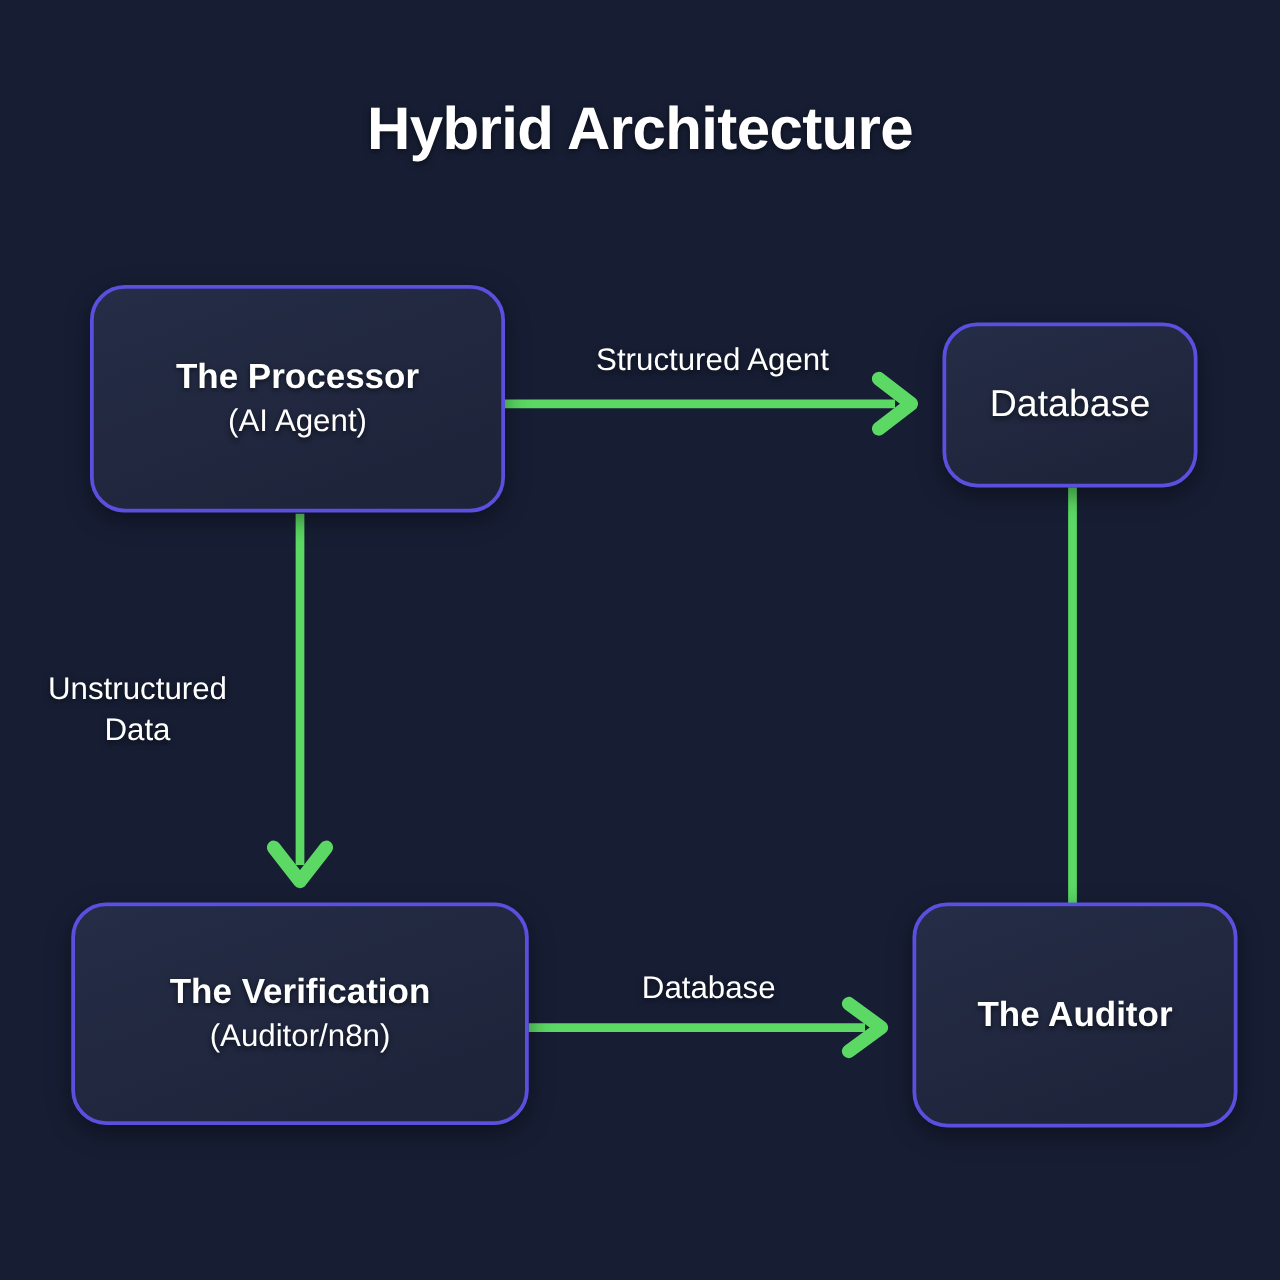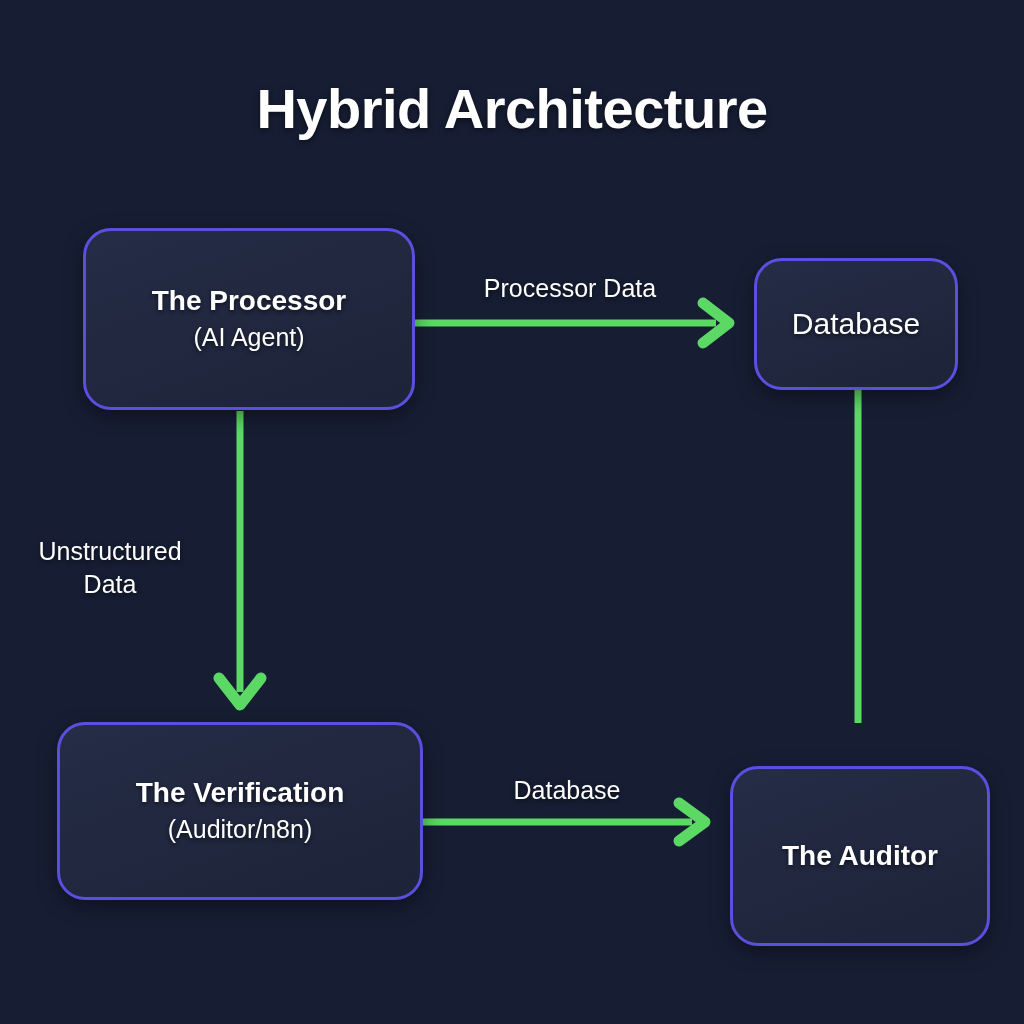--- a/index.html
+++ b/index.html
@@ -18,21 +18,21 @@
   }
 
   
   #title {
     position: absolute;
     left: 0;
     top: 76px;
     width: 1024px;
     text-align: center;
     color: #ffffff;
-    font-size: 56px;
+    font-size: 48px;
     font-weight: bold;
     letter-spacing: -0.5px;
     text-shadow: 0 2px 6px rgba(0,0,0,0.55);
   }
 
   
   .node {
     position: absolute;
     box-sizing: border-box;
     border: 3px solid #5b4fe0;
@@ -60,24 +60,24 @@
     line-height: 1.25;
     margin-top: 4px;
     text-shadow: 0 2px 4px rgba(0,0,0,0.55);
     white-space: nowrap;
   }
   .node.single .title-line {
     font-weight: normal;
     font-size: 30px;
   }
 
-  #node-processor   { left: 83px;  top: 228px; width: 332px; height: 182px; }
+  #node-processor   { left: 72px;  top: 228px; width: 332px; height: 182px; }
   #node-database    { left: 754px; top: 258px; width: 204px; height: 132px; }
   #node-transporter { left: 57px;  top: 722px; width: 366px; height: 178px; }
-  #node-auditor     { left: 730px; top: 722px; width: 260px; height: 180px; margin-top: 44px; }
+  #node-auditor     { left: 730px; top: 722px; width: 260px; height: 180px; }
 
   
   #edges {
     position: absolute;
     left: 0;
     top: 0;
     width: 1024px;
     height: 1024px;
     pointer-events: none;
   }
@@ -119,21 +119,21 @@
     <g>
       <line x1="423" y1="822" x2="692" y2="822" stroke="#5cd964" stroke-width="7" stroke-linecap="butt"></line>
       <polyline points="679,803 705,822 679,841" fill="none" stroke="#5cd964" stroke-width="11" stroke-linecap="round" stroke-linejoin="round"></polyline>
     </g>
 
     <g>
       <line x1="858" y1="390" x2="858" y2="723" stroke="#5cd964" stroke-width="7" stroke-linecap="butt"></line>
     </g>
   </svg>
 
-  <div class="edge-label" id="label-structured">Processor Data</div>
+  <div class="edge-label" id="label-structured">Structured Agent</div>
 
   <div class="edge-label" id="label-unstructured">Unstructured
 Data</div>
 
   <div class="edge-label" id="label-db-bottom">Database</div>
 
   <div class="node" id="node-processor">
     <div class="title-line">The Processor</div>
     <div class="sub-line">(AI Agent)</div>
   </div>

